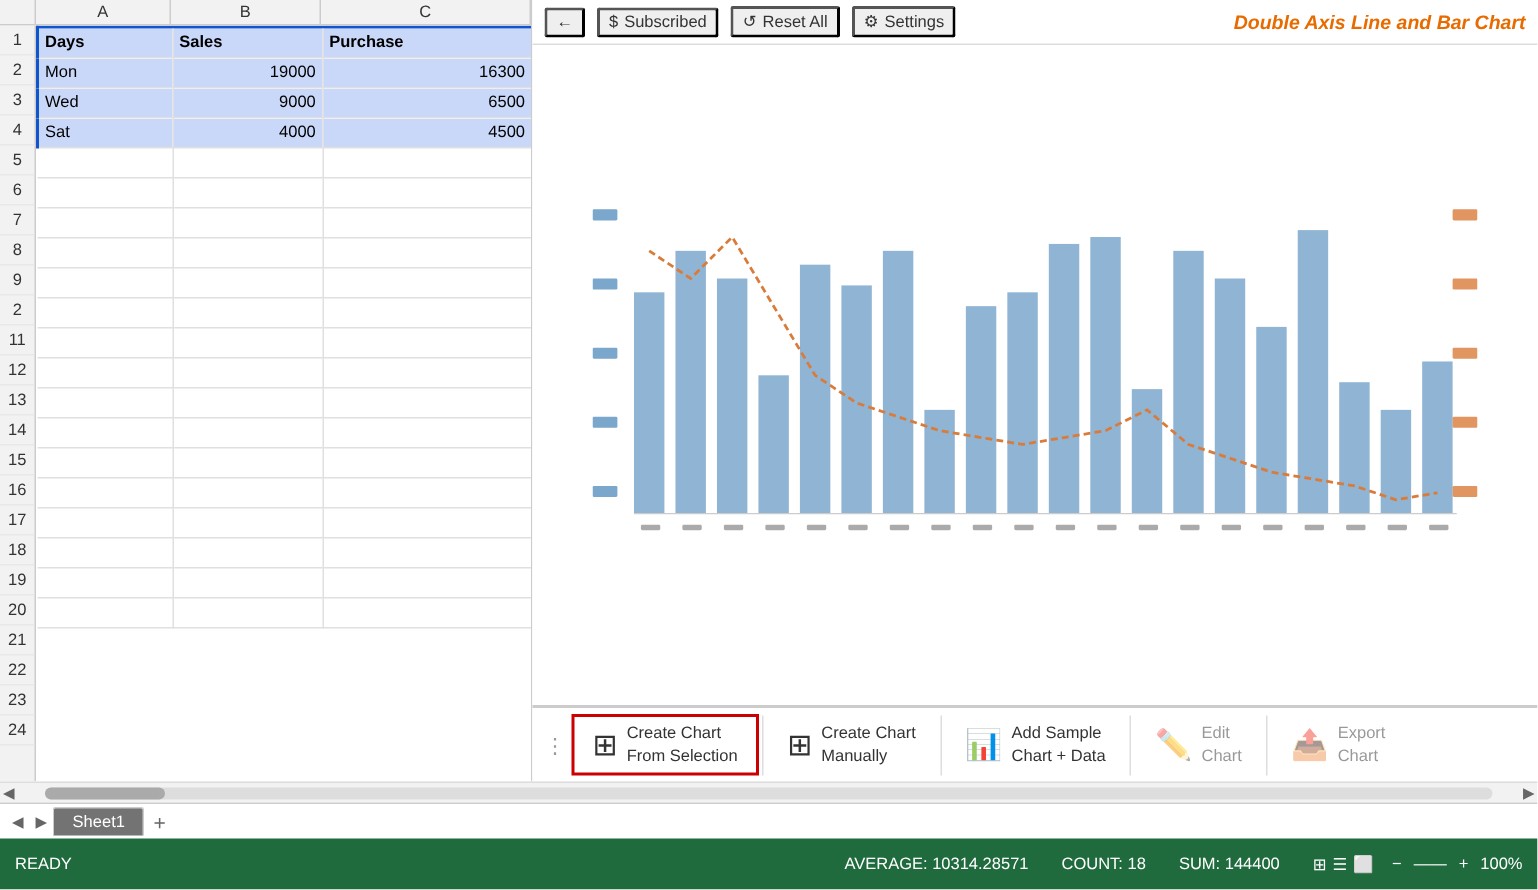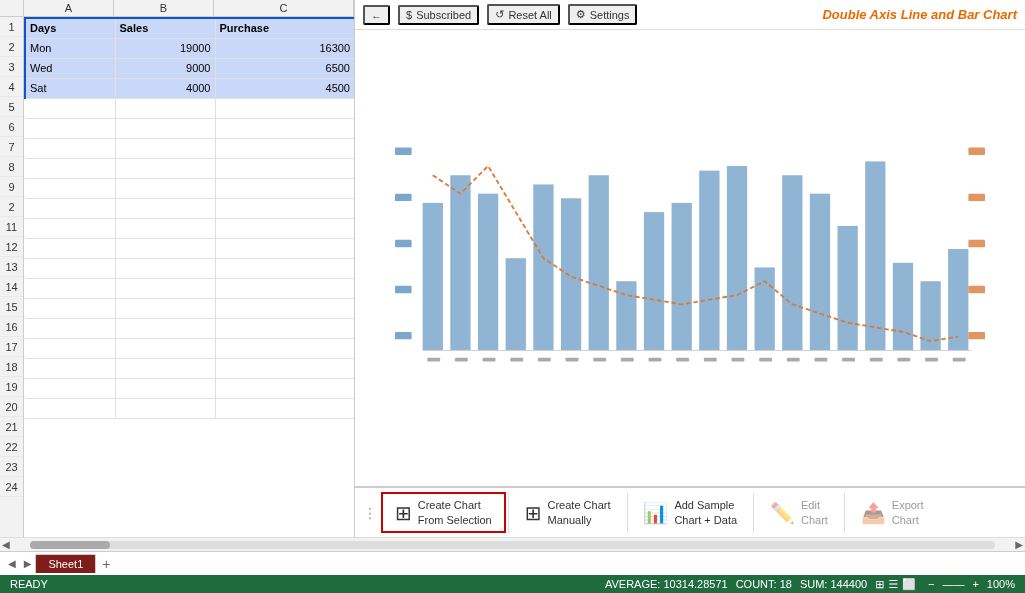--- a/index.html
+++ b/index.html
@@ -52,28 +52,28 @@
     
     .action-bar { display: flex; align-items: center; border-top: 2px solid #ccc; padding: 4px; gap: 0; background: #fff; }
     .drag-handle { color: #999; font-size: 14px; padding: 0 4px; cursor: grab; }
     .action-btn { display: flex; align-items: center; gap: 6px; padding: 6px 14px; font-size: 11px; color: #333; cursor: pointer; border: none; background: transparent; }
     .action-btn.active { border: 2px solid #E00; background: #fff; }
     .action-btn .btn-icon { font-size: 16px; }
     .action-btn-text { display: flex; flex-direction: column; align-items: flex-start; line-height: 1.3; }
     .separator { width: 1px; height: 40px; background: #ddd; margin: 0 2px; }
 
     
-    .status-bar { height: 18px; background: #1F6B3E; display: flex; align-items: center; padding: 0 10px; color: #fff; font-size: 11px; gap: 20px; }
-    .status-bar .right { margin-left: auto; display: flex; align-items: center; gap: 8px; }
+    .status-bar { height: 34px; background: #1F6B3E; display: flex; align-items: center; padding: 0 10px; color: #fff; font-size: 11px; gap: 20px; }
+    .status-bar .right { margin-left: auto; display: flex; align-items: center; gap: 22px; }
     .status-zoom { display: flex; align-items: center; gap: 4px; }
 
     
     .tab-bar { height: 24px; background: #fff; border-top: 1px solid #ccc; display: flex; align-items: center; padding: 0 4px; gap: 0; }
     .tab-nav-btn { background: none; border: none; cursor: pointer; color: #666; padding: 0 4px; font-size: 10px; }
-    .tab { padding: 3px 12px; font-size: 11px; border: 1px solid #ccc; border-bottom: none; border-radius: 2px 2px 0 0; background: #7f1d1d; color: #fff; cursor: pointer; }
+    .tab { padding: 3px 12px; font-size: 11px; border: 1px solid #ccc; border-bottom: none; border-radius: 2px 2px 0 0; background: #737373; color: #fff; cursor: pointer; }
     .tab-add { padding: 0 6px; font-size: 14px; color: #666; cursor: pointer; background: none; border: none; }
 
     
     .scroll-area { height: 14px; background: #f2f2f2; border-top: 1px solid #ddd; display: flex; align-items: center; padding: 0 2px; }
     .scroll-track { flex: 1; height: 8px; background: #ddd; border-radius: 4px; position: relative; margin: 0 20px; }
     .scroll-thumb { position: absolute; left: 0; top: 0; width: 80px; height: 8px; background: #aaa; border-radius: 4px; }
     .scroll-arrow { font-size: 10px; color: #666; cursor: pointer; }
 
     
     .green-col-a { width: 90px; min-width: 90px; max-width: 90px; }

